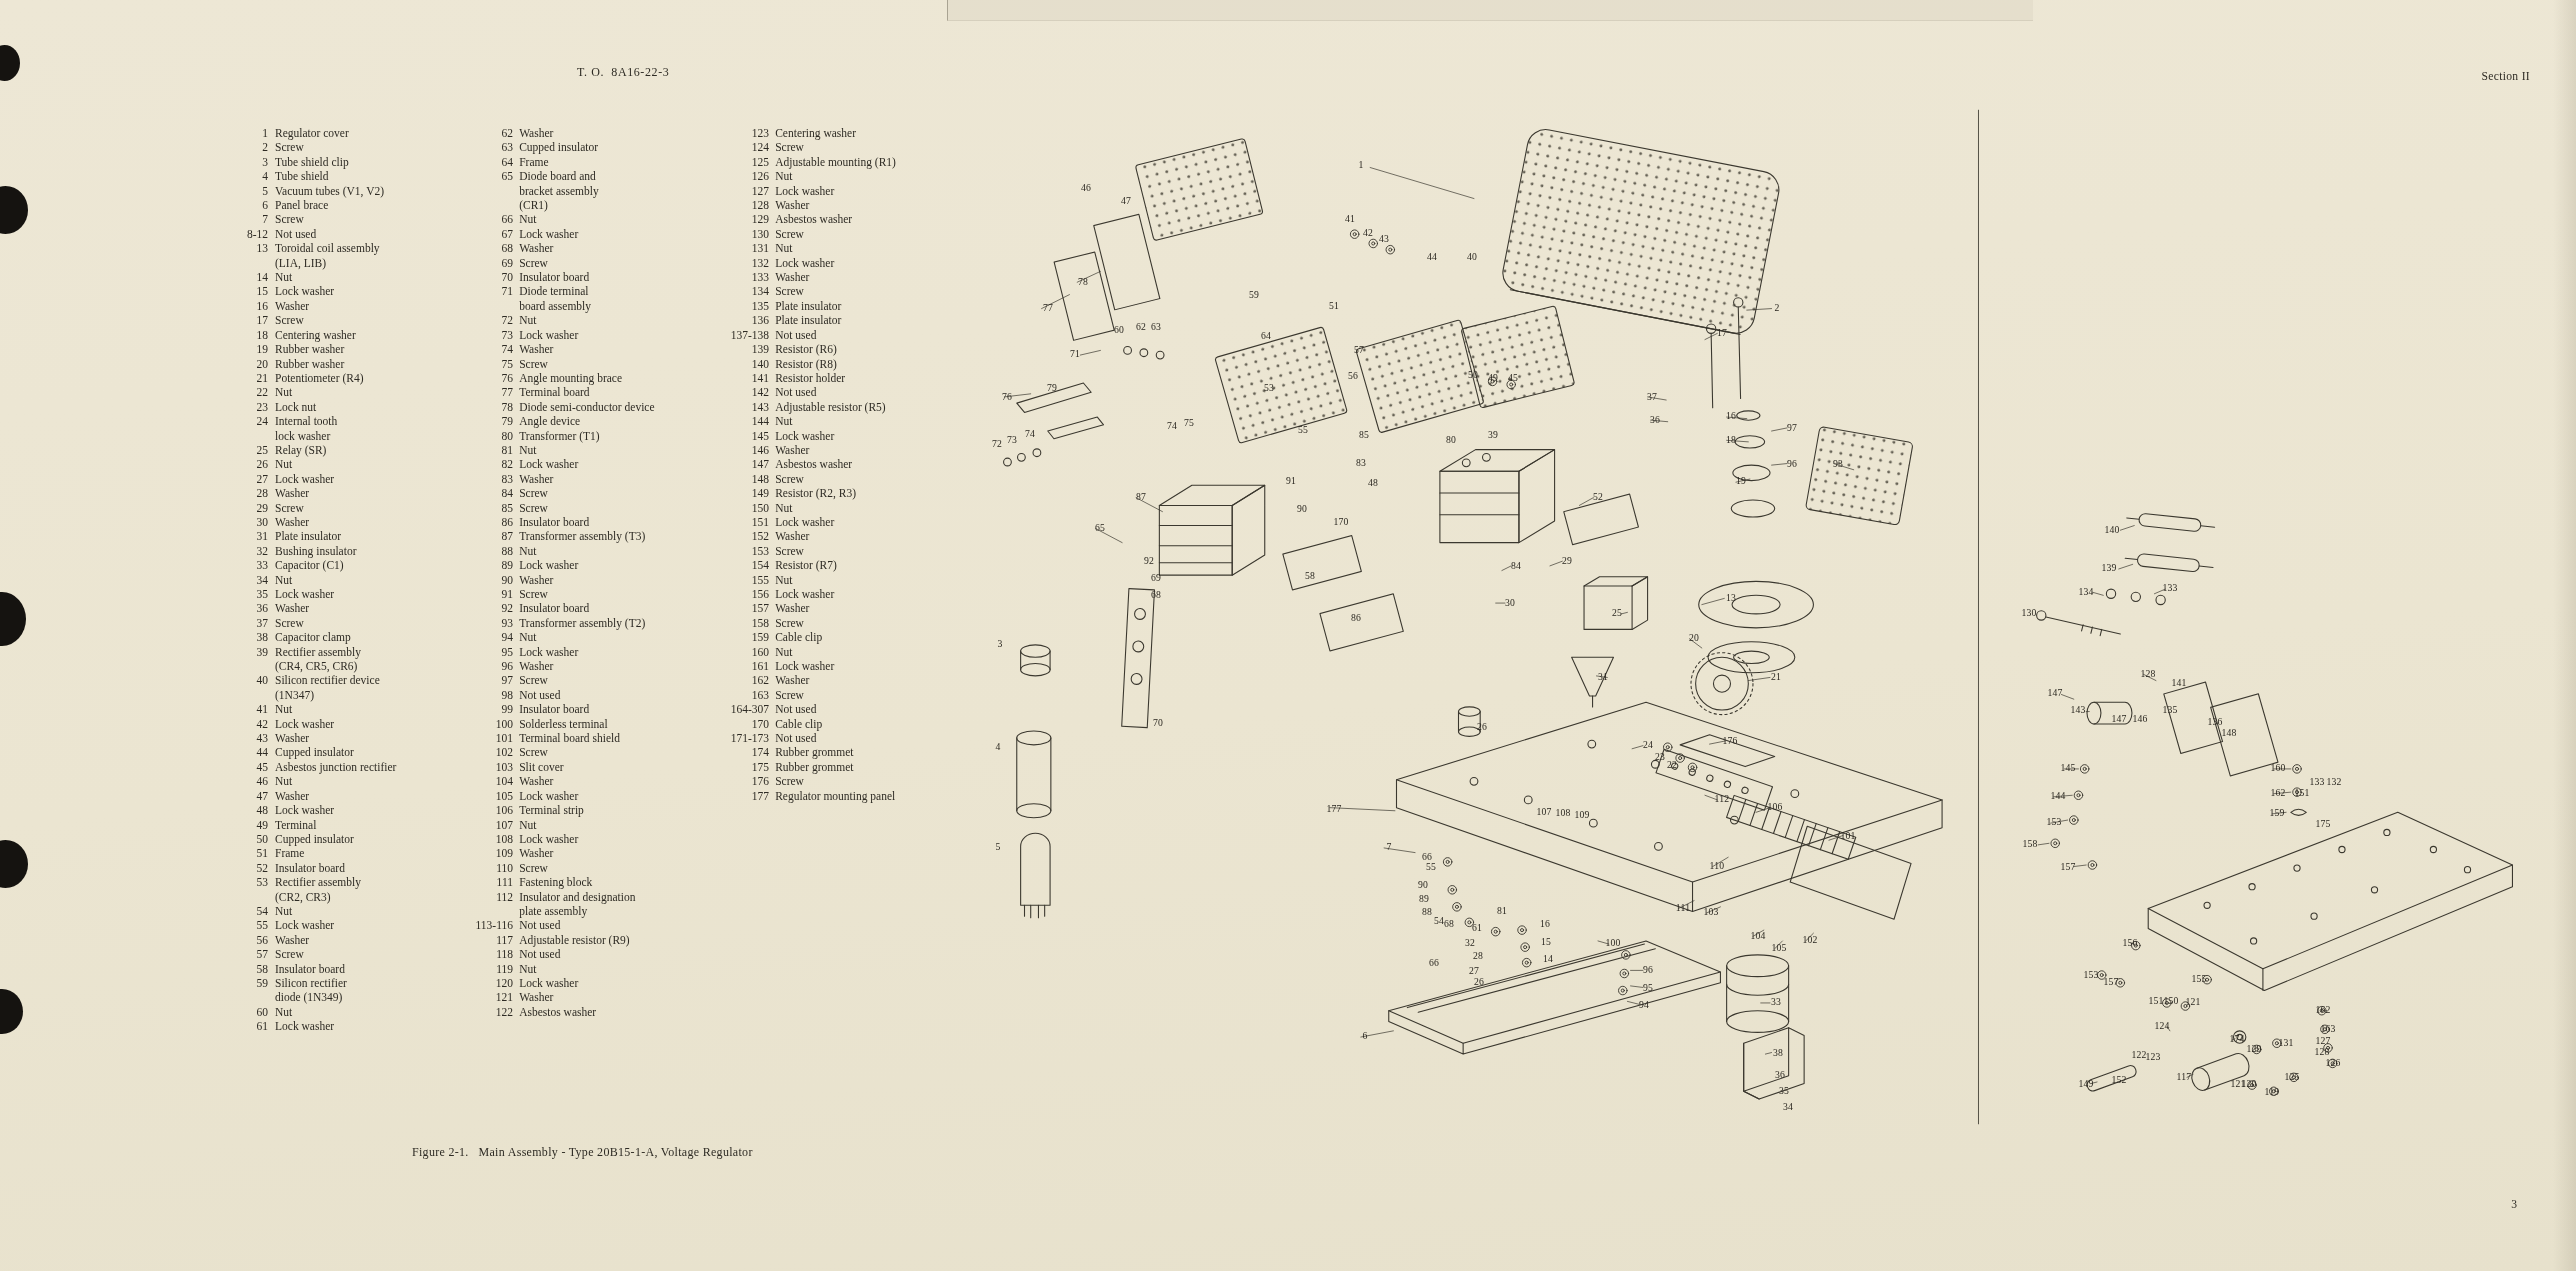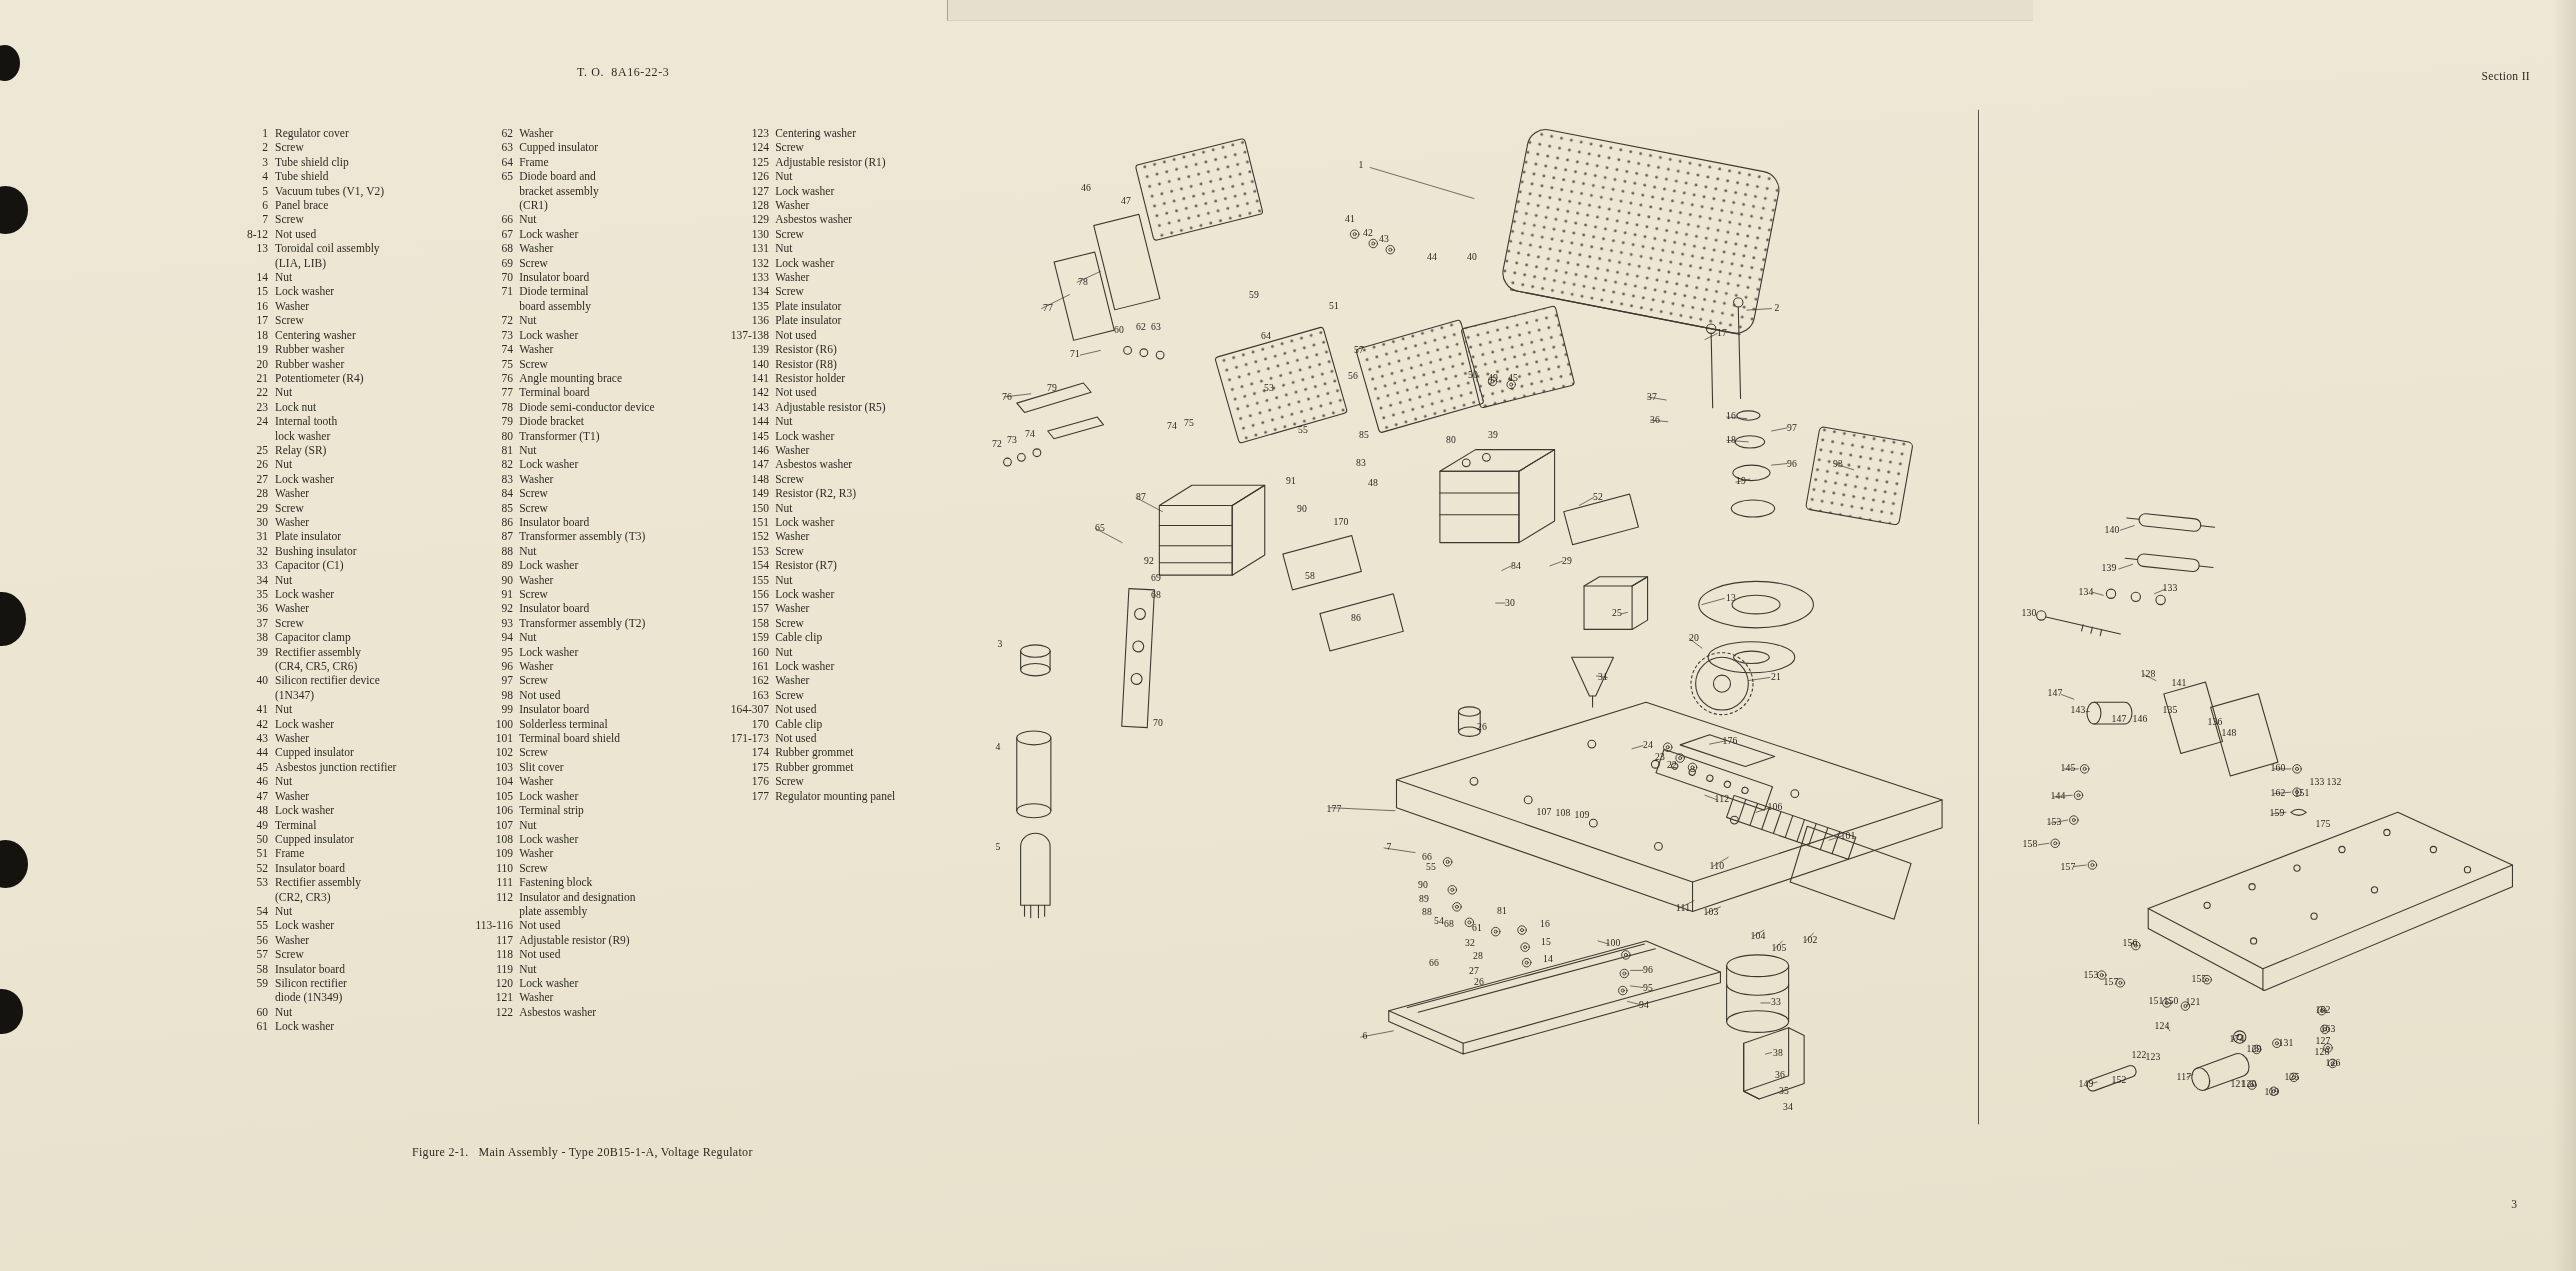--- a/index.html
+++ b/index.html
@@ -351,21 +351,21 @@
       <div class="entry">
         <span class="num">77</span>
         <span class="lbl">Terminal board</span>
       </div>
       <div class="entry">
         <span class="num">78</span>
         <span class="lbl">Diode semi-conductor device</span>
       </div>
       <div class="entry">
         <span class="num">79</span>
-        <span class="lbl">Diode bracket</span>
+        <span class="lbl">Angle device</span>
       </div>
       <div class="entry">
         <span class="num">80</span>
         <span class="lbl">Transformer (T1)</span>
       </div>
       <div class="entry">
         <span class="num">81</span>
         <span class="lbl">Nut</span>
       </div>
       <div class="entry">
@@ -526,21 +526,21 @@
       <div class="entry">
         <span class="num">123</span>
         <span class="lbl">Centering washer</span>
       </div>
       <div class="entry">
         <span class="num">124</span>
         <span class="lbl">Screw</span>
       </div>
       <div class="entry">
         <span class="num">125</span>
-        <span class="lbl">Adjustable resistor (R1)</span>
+        <span class="lbl">Adjustable mounting (R1)</span>
       </div>
       <div class="entry">
         <span class="num">126</span>
         <span class="lbl">Nut</span>
       </div>
       <div class="entry">
         <span class="num">127</span>
         <span class="lbl">Lock washer</span>
       </div>
       <div class="entry">

